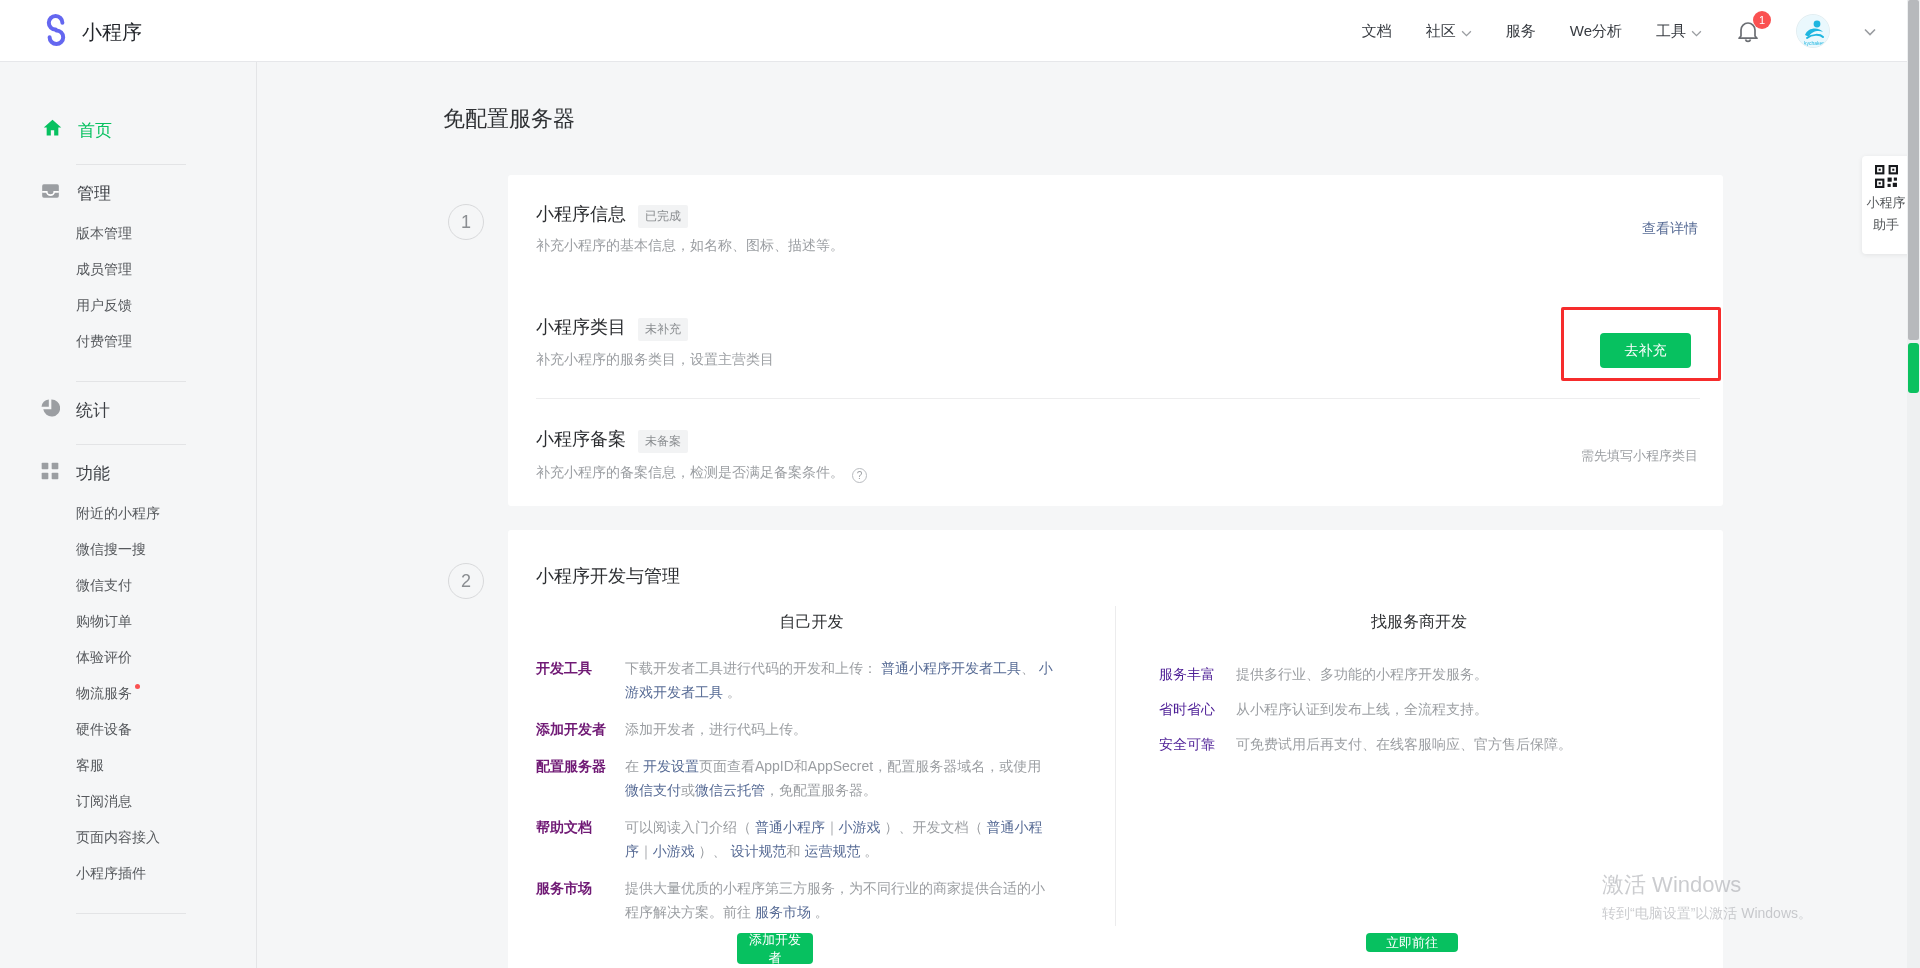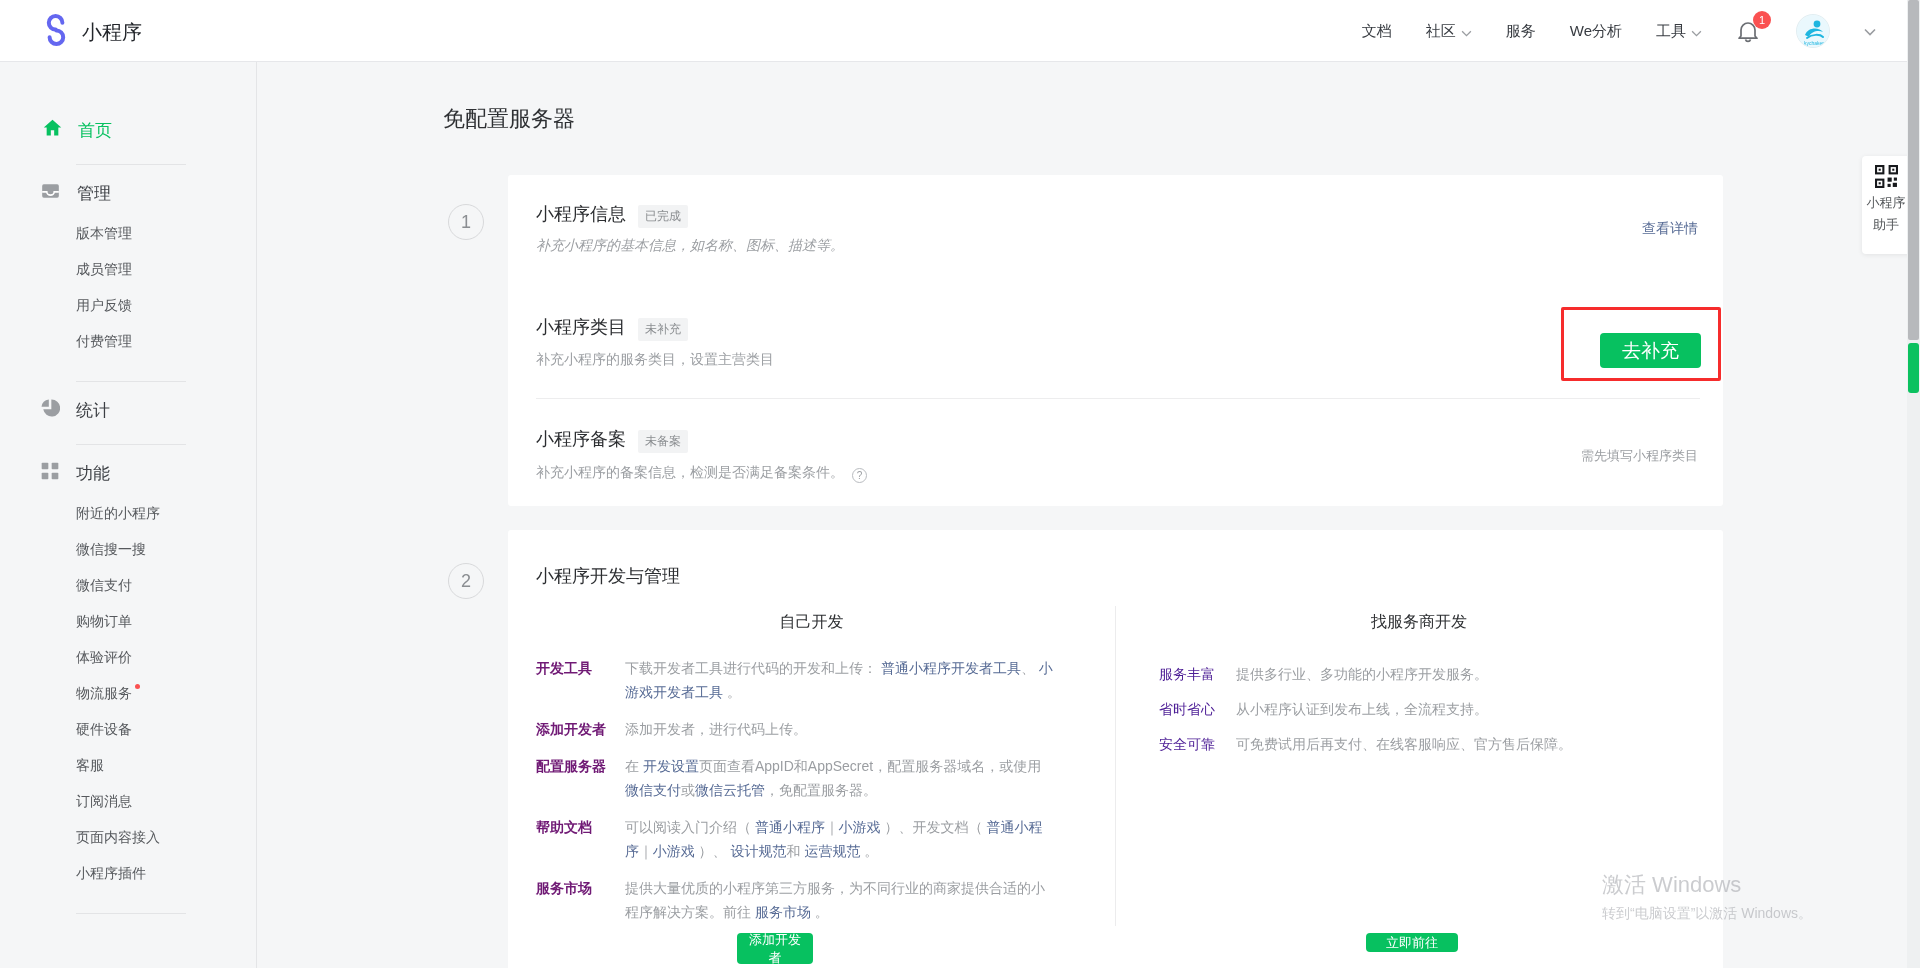--- a/index.html
+++ b/index.html
@@ -194,28 +194,28 @@
 
   <div class="page-title">免配置服务器</div>
 
   <div class="step-circle" style="left:448px;top:204px;">1</div>
 
   <div class="card" id="card1">
 
     <div class="abs" style="left:28px;top:27px;">
       <span class="row-title">小程序信息</span><span class="badge">已完成</span>
     </div>
-    <div class="abs desc" style="left:28px;top:62px;font-style:italic;">补充小程序的基本信息，如名称、图标、描述等。</div>
+    <div class="abs desc" style="left:28px;top:62px;">补充小程序的基本信息，如名称、图标、描述等。</div>
     <a class="abs lnk" style="right:25px;top:45px;font-size:14px;">查看详情</a>
 
     <div class="abs" style="left:28px;top:140px;text-align:center;">
       <span class="row-title">小程序类目</span><span class="badge">未补充</span>
     </div>
     <div class="abs desc" style="left:28px;top:176px;">补充小程序的服务类目，设置主营类目</div>
-    <button class="green-btn abs" style="left:1092px;top:158px;width:101px;height:35px;font-size:19px;">去补充</button>
+    <button class="green-btn abs" style="left:1092px;top:158px;width:91px;height:35px;font-size:14px;">去补充</button>
     <div class="red-rect"></div>
 
     <div class="card-div"></div>
 
     <div class="abs" style="left:28px;top:252px;">
       <span class="row-title">小程序备案</span><span class="badge">未备案</span>
     </div>
     <div class="abs desc" style="left:28px;top:289px;">
       <span>补充小程序的备案信息，检测是否满足备案条件。</span><span class="help-circle">?</span>
     </div>

